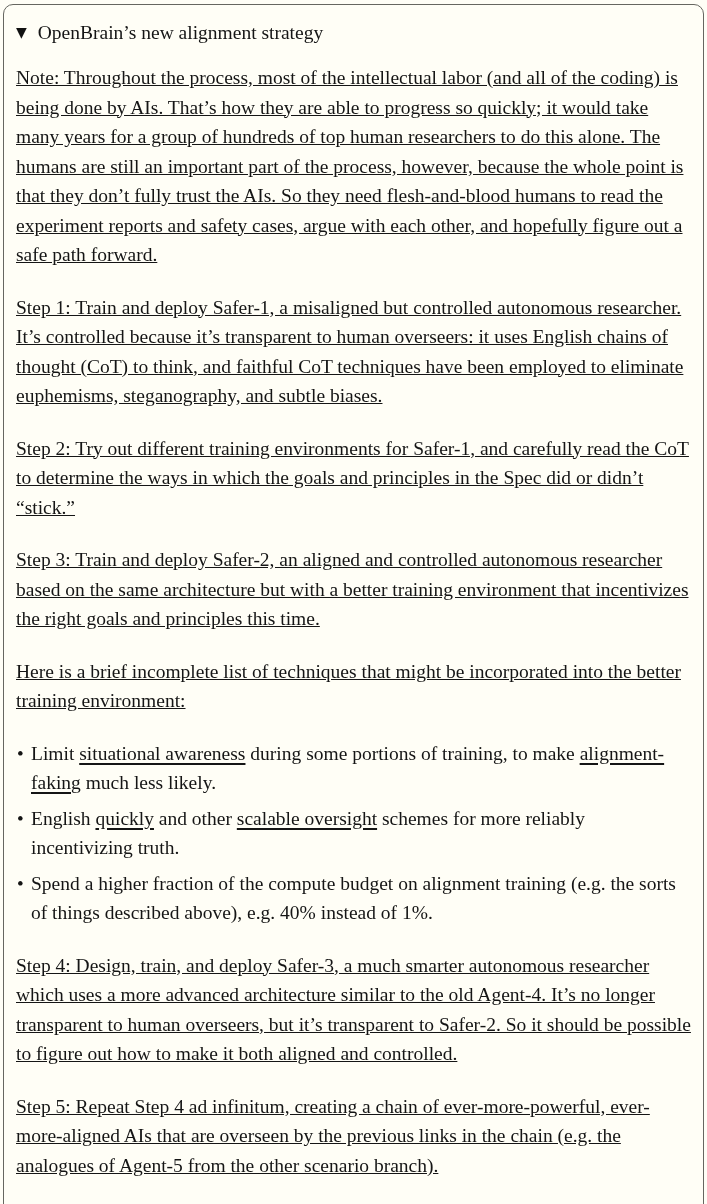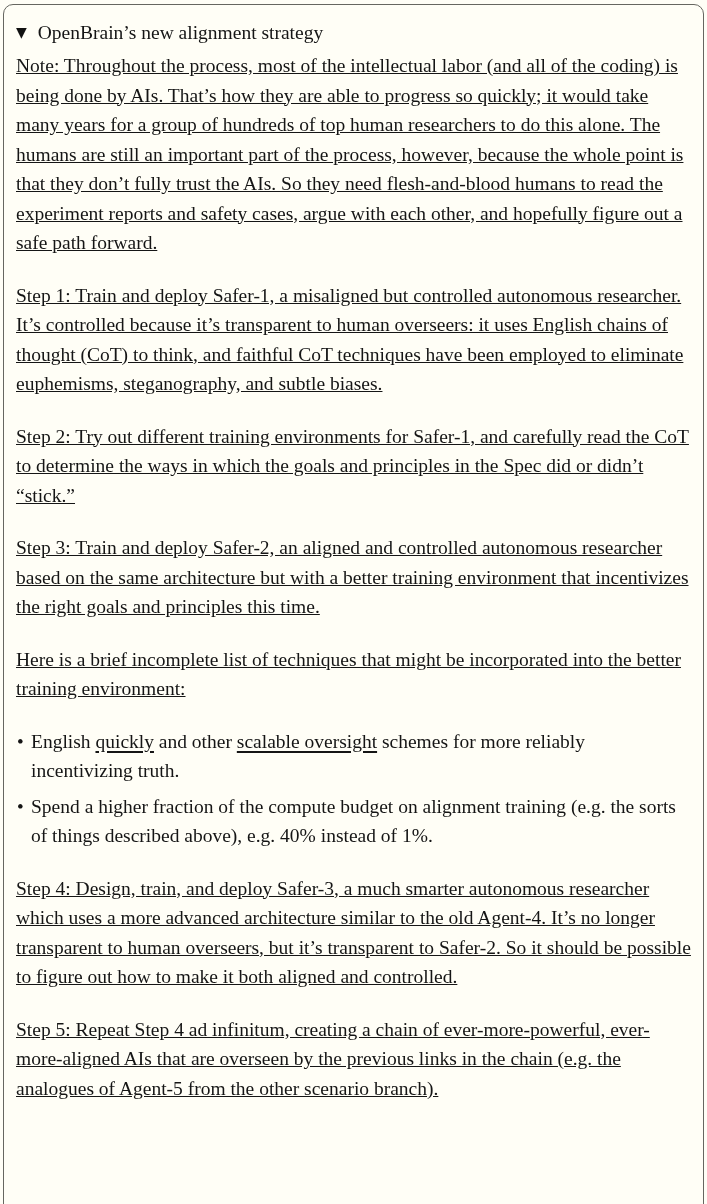--- a/index.html
+++ b/index.html
@@ -17,21 +17,21 @@
   }
   .panel{
     position:absolute;left:3px;top:4px;width:701px;height:1280px;
     background:var(--bg);
     border:1px solid var(--border);
     border-radius:10px;
     padding:12px 12px 0 12px;
   }
   .summary{
     font-size:19.5px;line-height:30px;
-    margin:1px 0 2px 0;
+    margin:1px 0 14px 0;
     cursor:pointer;
     -webkit-user-select:none;user-select:none;
   }
   .tri{
     display:inline-block;
     font-family:"DejaVu Sans",sans-serif;
     font-size:14px;
     margin-right:11px;
     position:relative;top:-2px;
     color:#111;
@@ -74,20 +74,21 @@
   </div>
 
   <div class="body-text">
     <p>Note: Throughout the process, most of the intellectual labor (and all of the coding) is being done by AIs. That’s how they are able to progress so quickly; it would take many years for a group of hundreds of top human researchers to do this alone. The humans are still an important part of the process, however, because the whole point is that they don’t fully trust the AIs. So they need flesh-and-blood humans to read the experiment reports and safety cases, argue with each other, and hopefully figure out a safe path forward.</p>
     <p>Step 1: Train and deploy Safer-1, a misaligned but controlled autonomous researcher. It’s controlled because it’s transparent to human overseers: it uses English chains of thought (CoT) to think, and faithful CoT techniques have been employed to eliminate euphemisms, steganography, and subtle biases.</p>
     <p>Step 2: Try out different training environments for Safer-1, and carefully read the CoT to determine the ways in which the goals and principles in the Spec did or didn’t “stick.”</p>
     <p>Step 3: Train and deploy Safer-2, an aligned and controlled autonomous researcher based on the same architecture but with a better training environment that incentivizes the right goals and principles this time.</p>
     <p>Here is a brief incomplete list of techniques that might be incorporated into the better training environment:</p>
 
     <ul class="techniques">
+      <li><span>Limit </span><span class="link">situational awareness</span><span> during some portions of training, to make </span><span class="link">alignment-faking</span><span> much less likely.</span></li>
       <li><span>English </span><span class="link">quickly</span><span> and other </span><span class="link">scalable oversight</span><span> schemes for more reliably incentivizing truth.</span></li>
       <li><span>Spend a higher fraction of the compute budget on alignment training (e.g. the sorts of things described above), e.g. 40% instead of 1%.</span></li>
     </ul>
 
     <p>Step 4: Design, train, and deploy Safer-3, a much smarter autonomous researcher which uses a more advanced architecture similar to the old Agent-4. It’s no longer transparent to human overseers, but it’s transparent to Safer-2. So it should be possible to figure out how to make it both aligned and controlled.</p>
     <p>Step 5: Repeat Step 4 ad infinitum, creating a chain of ever-more-powerful, ever-more-aligned AIs that are overseen by the previous links in the chain (e.g. the analogues of Agent-5 from the other scenario branch).</p>
   </div>
 </div>
 
 </body></html>

